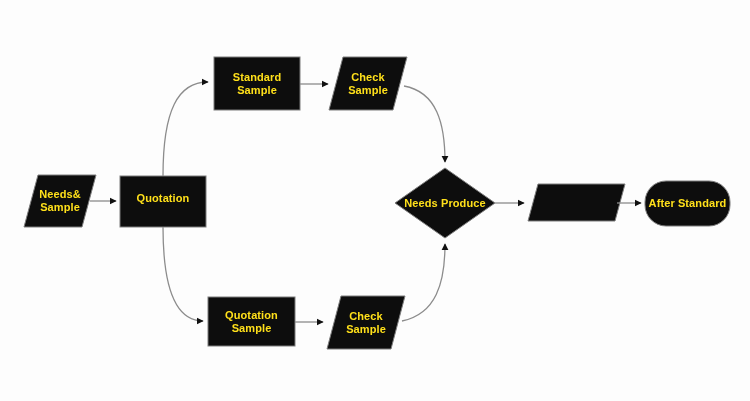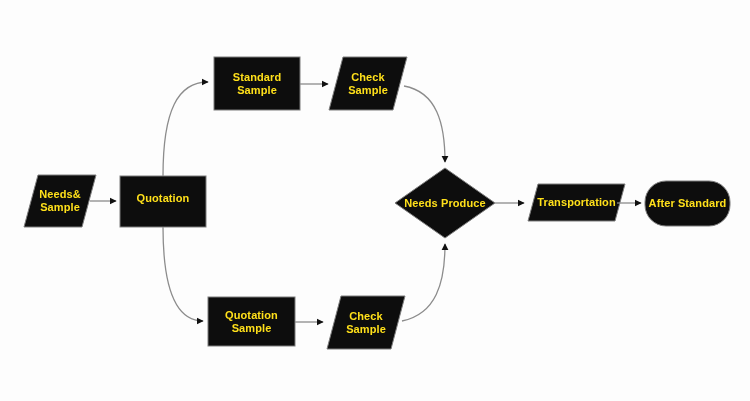--- a/index.html
+++ b/index.html
@@ -121,17 +121,16 @@
 Sample</div>
 
   <div class="node-label" style="left:208px; top:297px; width:87px; height:49px;">Quotation
 Sample</div>
 
   <div class="node-label" style="left:327px; top:296px; width:78px; height:53px;">Check
 Sample</div>
 
   <div class="node-label" style="left:391px; top:168px; width:108px; height:70px;">Needs Produce</div>
 
-  <div class="node-label" style="left:528px; top:184px; width:97px; height:37px;">Transportation</div>
 
   <div class="node-label" style="left:645px; top:181px; width:85px; height:45px;">After Standard</div>
 
 </div>
 
 </body></html>

